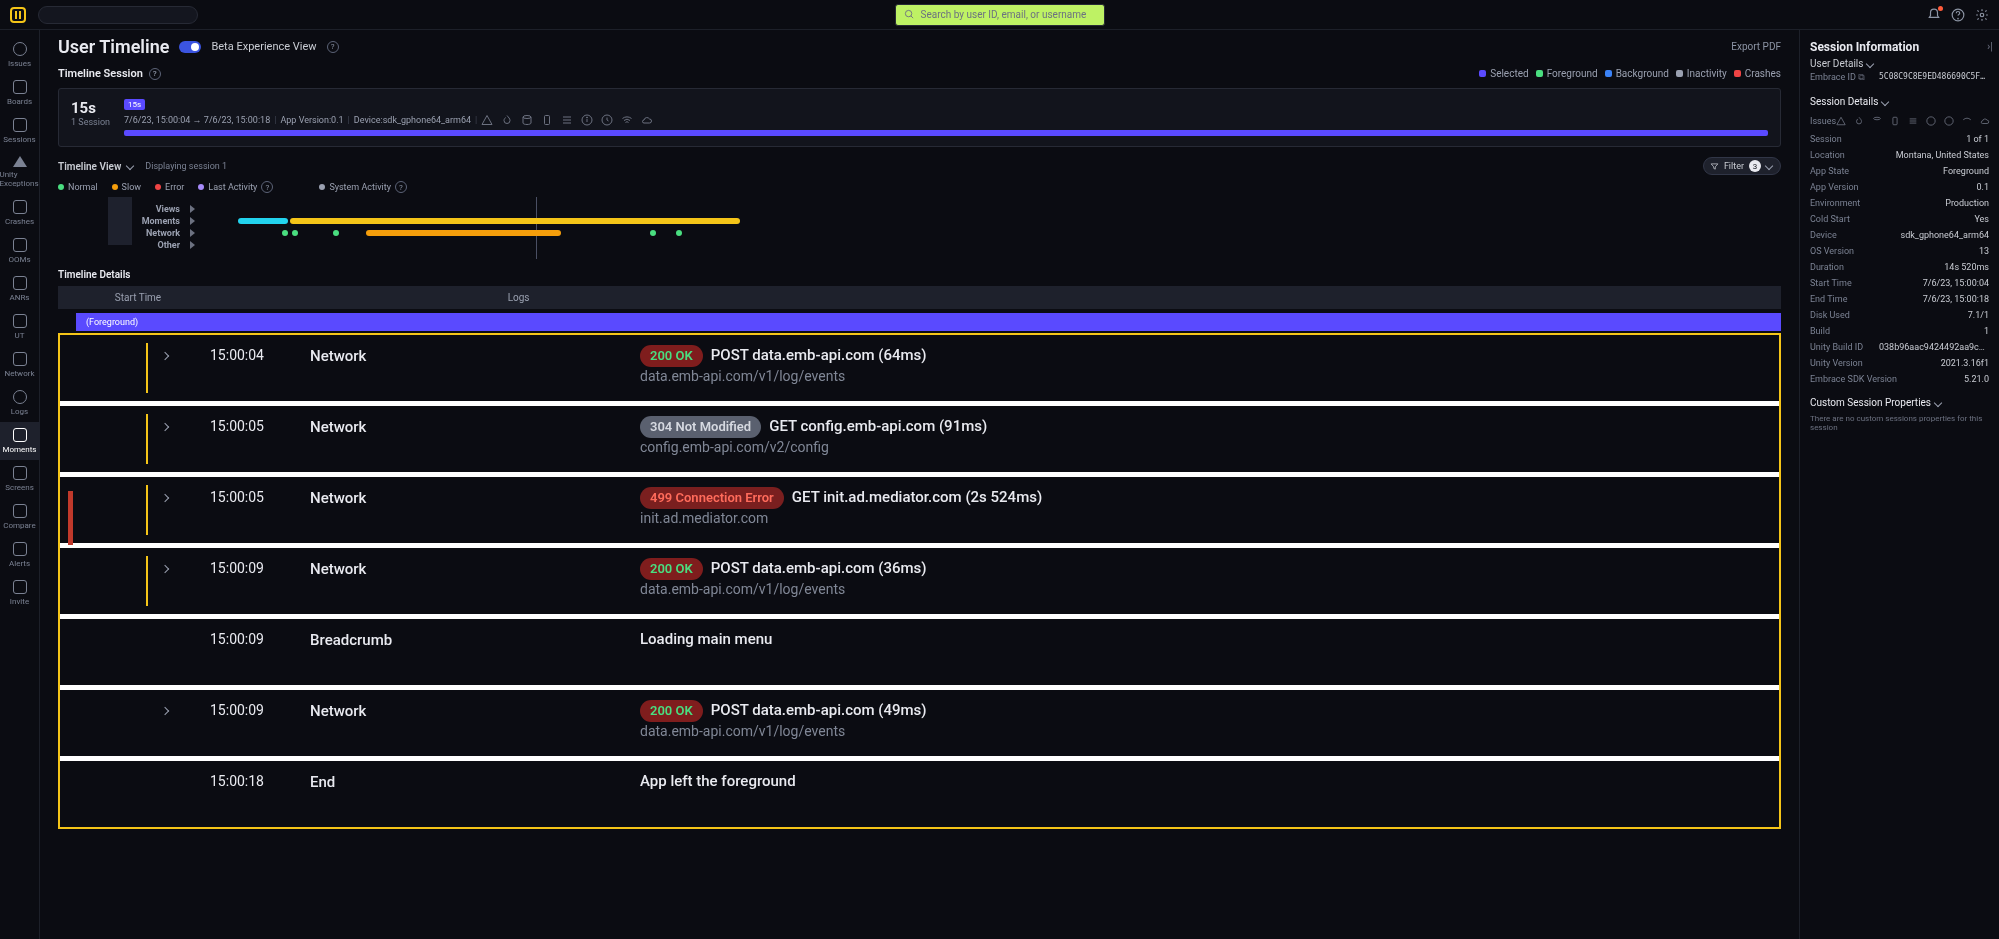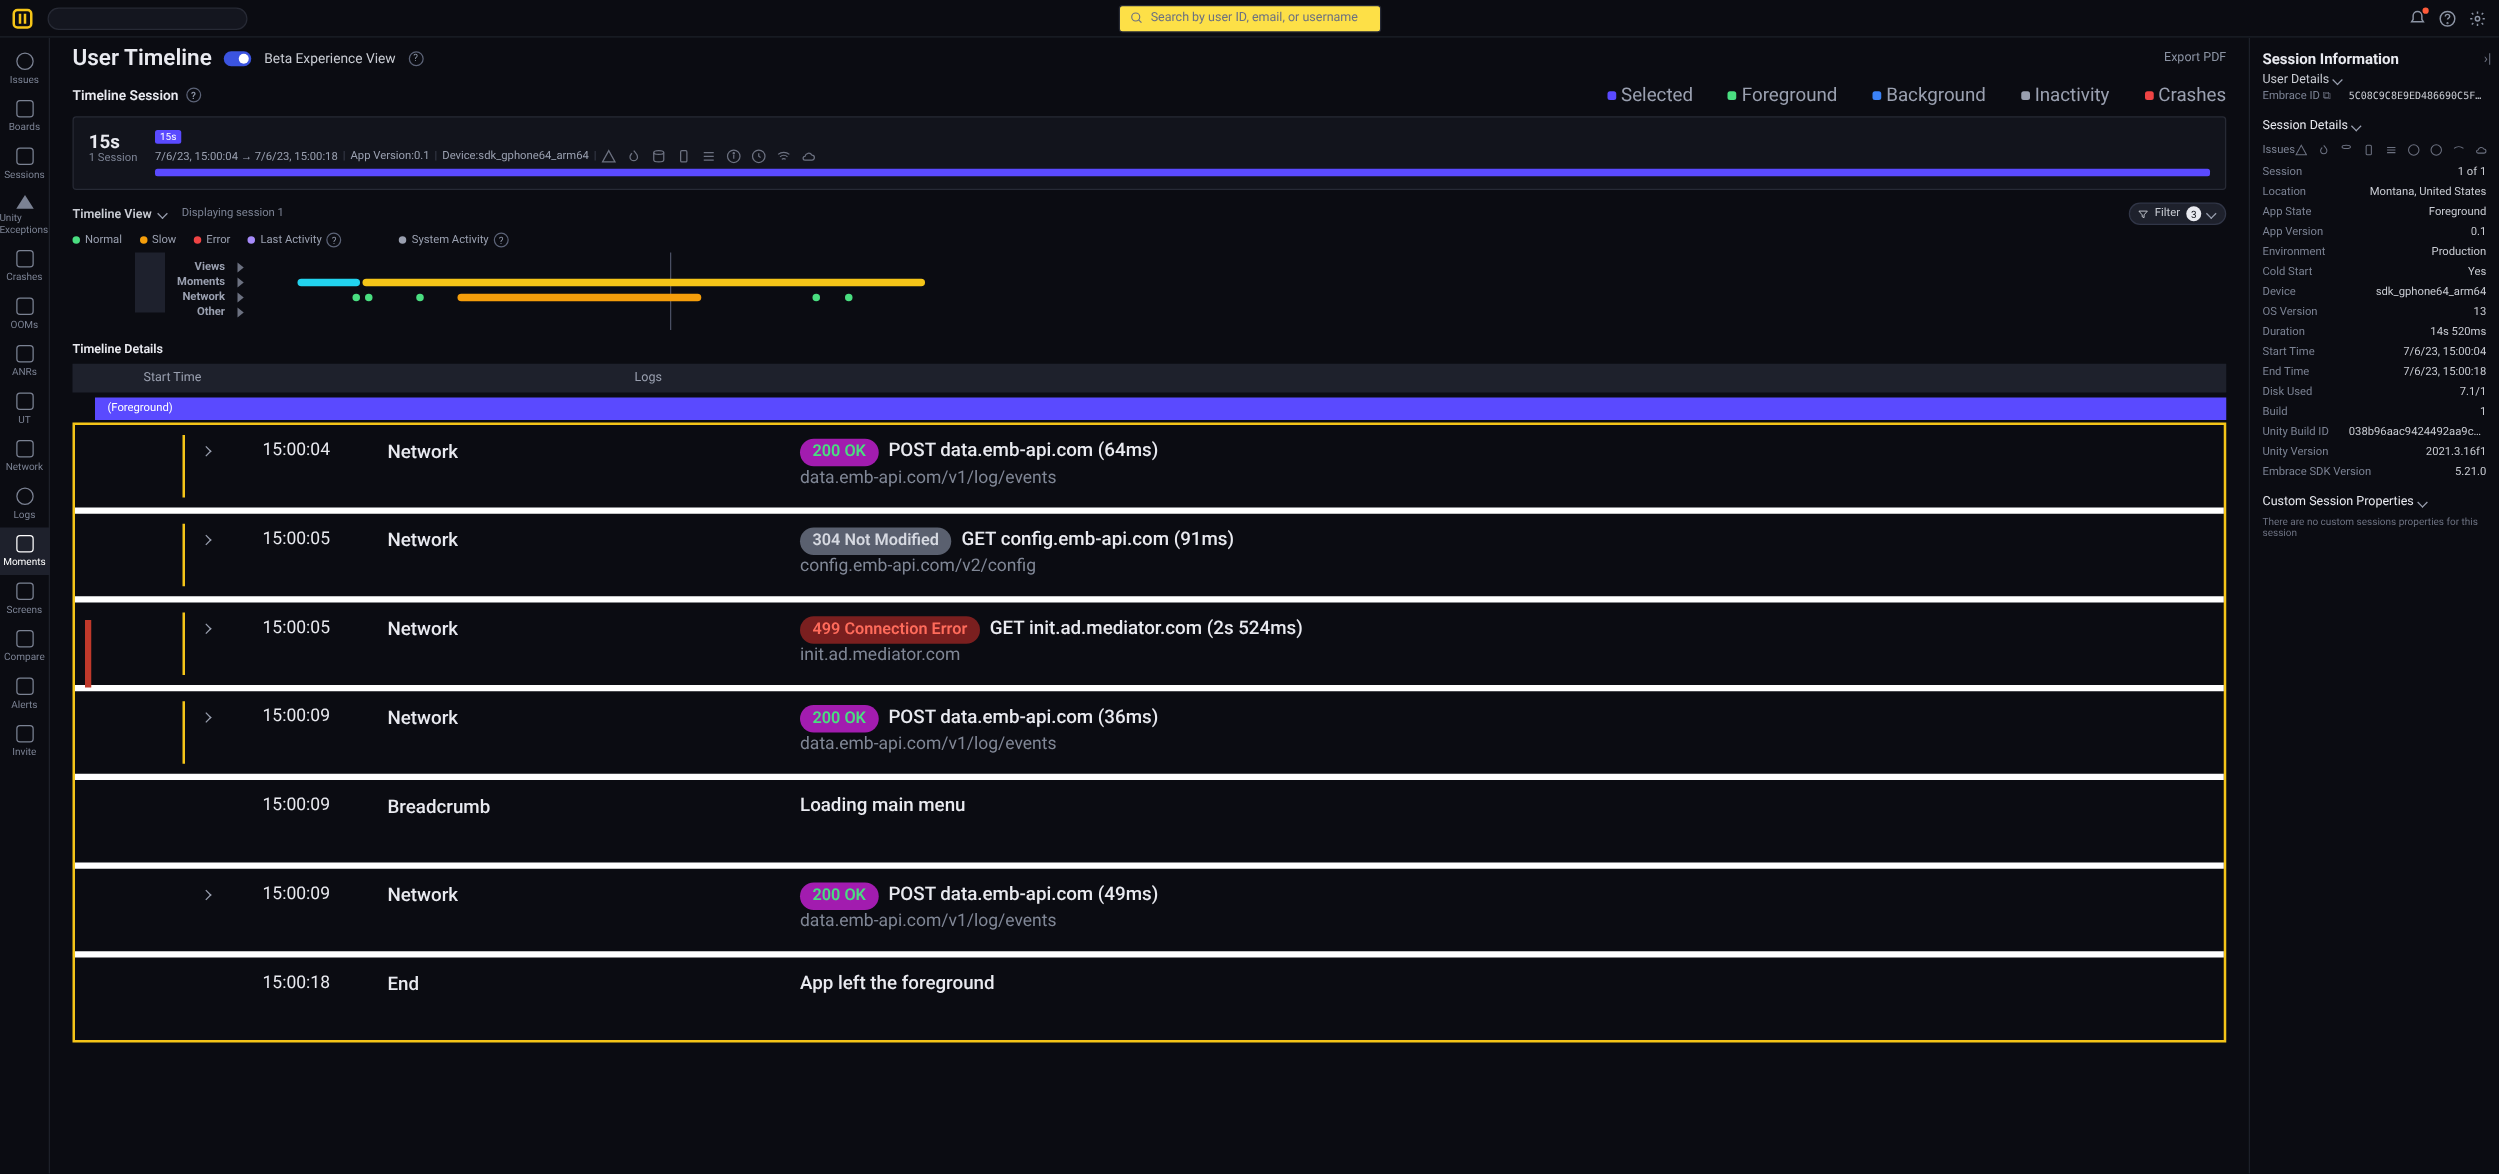--- a/index.html
+++ b/index.html
@@ -18,21 +18,21 @@
   position: fixed; top:0; left:0; right:0; height:30px;
   background:#0b0c12; border-bottom:1px solid #1d2029;
   display:flex; align-items:center; padding:0 10px; z-index:50;
 }
 .logo { width:16px; height:16px; border:2px solid #f5c518; border-radius:4px; position:relative; margin-right:12px;}
 .logo::before,.logo::after{content:"";position:absolute;background:#f5c518;width:2px;height:8px;top:2px;}
 .logo::before{left:3px;} .logo::after{right:3px;}
 .topbar .pill { width:160px; height:18px; background:#14161f; border:1px solid #272a35; border-radius:10px; }
 .topbar .search {
   margin-left:auto; margin-right:auto; position:absolute; left:50%; transform:translateX(-50%);
-  width:210px; height:22px; background:#fde047; border:1px solid #272a35; border-radius:3px;
+  width:210px; height:22px; background:#bef264; border:1px solid #272a35; border-radius:3px;
   display:flex; align-items:center; padding:0 8px; color:#6c7180; font-size:10px; gap:6px;
 }
 .topbar .right-icons{ margin-left:auto; display:flex; gap:10px; align-items:center; color:#8c94a4;}
 .topbar .right-icons .ic{ width:14px; height:14px; position:relative; }
 .bell-dot{ position:absolute; top:-2px; right:-2px; width:5px; height:5px; background:#ff5b3a; border-radius:50%; }
 
 
 .sidebar {
   width:40px; background:#0b0c12; border-right:1px solid #1d2029;
   padding-top:36px; display:flex; flex-direction:column; align-items:center;
@@ -49,21 +49,21 @@
 .title-row h1{ font-size:18px; font-weight:600; color:#e9eaf0;}
 .toggle{ display:inline-flex; align-items:center; gap:4px;}
 .toggle .sw{ width:22px; height:12px; background:#3b54e0; border-radius:10px; position:relative;}
 .toggle .sw::after{ content:""; position:absolute; width:8px; height:8px; background:#fff; border-radius:50%; top:2px; right:2px;}
 .beta{ font-size:11px; color:#c9ccd3;}
 .qmark{ width:12px;height:12px;border:1px solid #5c6377;border-radius:50%;display:inline-flex;align-items:center;justify-content:center;font-size:8px;color:#8c94a4;}
 .export{ margin-left:auto; color:#8c94a4; font-size:10px; cursor:pointer;}
 
 .subrow{ display:flex; align-items:center; justify-content:space-between; margin-bottom:8px;}
 .sub-left{ display:flex; align-items:center; gap:6px; font-size:11px; font-weight:600; color:#e9eaf0;}
-.legend{ display:flex; gap:28px; font-size:15px; color:#9aa0b0;}
+.legend{ display:flex; gap:7px; font-size:10px; color:#9aa0b0;}
 .legend .item{ display:flex; align-items:center; gap:4px;}
 .dot{ width:7px;height:7px;border-radius:2px;display:inline-block;}
 
 
 .ov{ background:#12141c; border:1px solid #272a35; border-radius:3px; padding:10px 12px; margin-bottom:10px;}
 .ov-top{ display:flex; align-items:flex-start; gap:14px;}
 .ov .big{ font-size:15px; font-weight:700; color:#e9eaf0;}
 .ov .tiny{ font-size:9px; color:#7b8293;}
 .tag{ font-size:8px; background:#5a4aff; color:#fff; padding:1px 4px; border-radius:2px;}
 .divider{ color:#3e4252; margin:0 4px;}
@@ -103,21 +103,21 @@
 .row{ display:grid; grid-template-columns:90px 70px 380px auto; align-items:flex-start; padding:10px 0; border-bottom:5px solid #ffffff;}
 .row:last-child{border-bottom:none;}
 .row .gutter{ position:relative; height:100%; min-height:46px;}
 .vline{ position:absolute; left:86px; top:-2px; bottom:-2px; width:2px; background:#f5c518;}
 .redbar{ position:absolute; left:8px; top:4px; width:5px; height:54px; background:#c0392b;}
 .tcell{ font-size:14px; color:#e9eaf0; padding-top:2px;}
 .type{ font-size:15px; color:#e9eaf0; font-weight:500; padding-top:2px;}
 .det{ font-size:15px; color:#e9eaf0; font-weight:500; line-height:1.35;}
 .det .sub{ color:#808796; font-size:14px; font-weight:400;}
 .badge{ display:inline-block; padding:2px 10px; border-radius:11px; font-size:13px; font-weight:600; margin-right:8px;}
-.b-green{ background:#a21caf; color:#4ade80;}
+.b-green{ background:#7f1d1d; color:#4ade80;}
 .b-grey{ background:#5a606f; color:#d6d9e1;}
 .b-red{ background:#7a1f1f; color:#ff6b5b;}
 
 
 .rpanel{ width:200px; background:#0b0c12; border-left:1px solid #1d2029; padding:40px 10px 0; font-size:9px; color:#9aa0b0; position:relative;}
 .rpanel h3{ font-size:12px; color:#e9eaf0; margin-bottom:4px;}
 .rpanel .sec-h{ font-size:10px; color:#e9eaf0; margin:10px 0 6px; display:flex; align-items:center; gap:4px;}
 .kv{ display:flex; justify-content:space-between; padding:3px 0; font-size:9px;}
 .kv .k{ color:#7b8293;}
 .kv .v{ color:#c9ccd3; text-align:right; max-width:110px; overflow:hidden; text-overflow:ellipsis; white-space:nowrap;}

